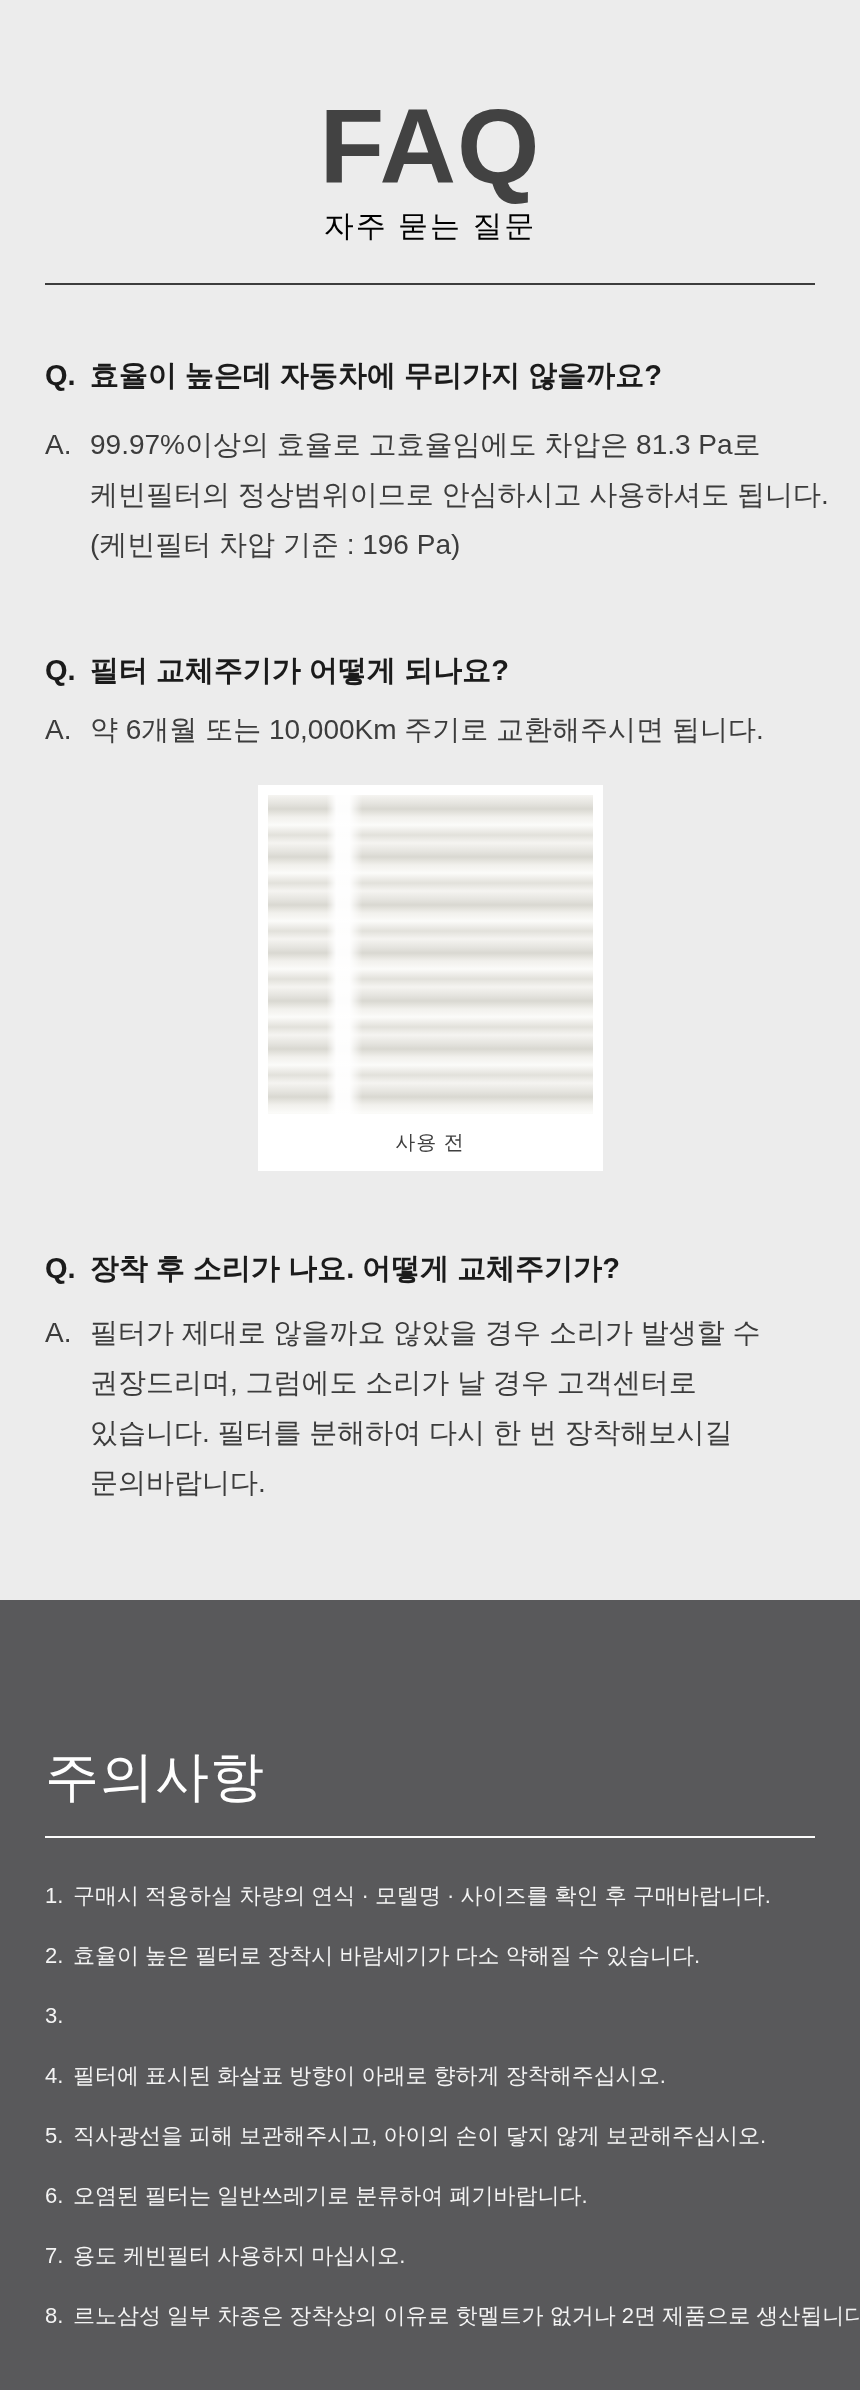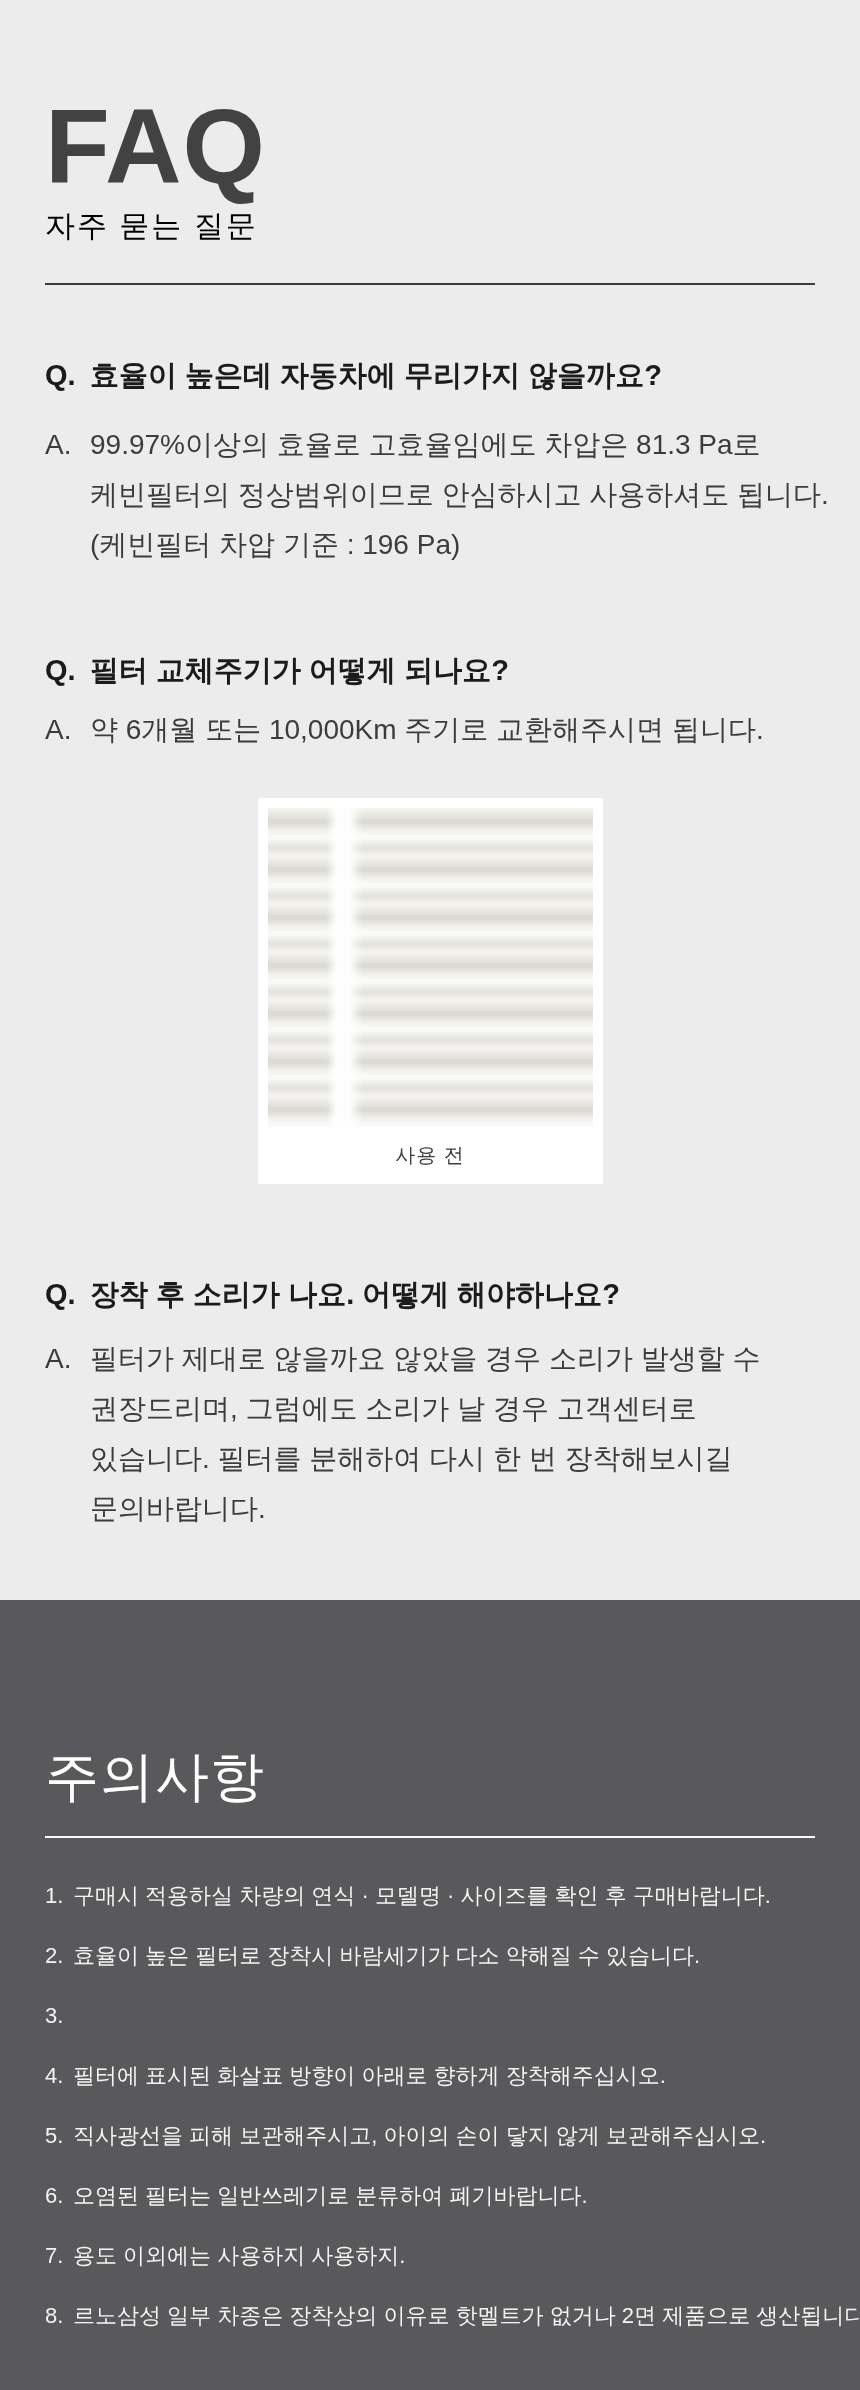--- a/index.html
+++ b/index.html
@@ -9,21 +9,21 @@
     background:#ececec;
   }
   
   .light-section{
     box-sizing:border-box;
     width:860px;height:1600px;
     background:#ececec;
     padding:0 45px;
     overflow:hidden;
   }
-  .faq-header{padding-top:92px;}
+  .faq-header{text-align:center;padding-top:92px;}
   .faq-title{
     margin:0;font-size:106px;line-height:108px;font-weight:700;
     color:#424242;letter-spacing:1px;
   }
   .faq-subtitle{
     margin:8px 0 0 0;font-size:30px;line-height:36px;
     color:#000000;letter-spacing:2px;font-weight:400;
   }
   .top-divider{
     border:none;margin:39px 0 0 0;
@@ -130,30 +130,30 @@
     </div>
     <div class="a-block">
       <span class="prefix-col">A.</span>
       <div class="a-lines">
         <div>약 6개월 또는 10,000Km 주기로 교환해주시면 됩니다.</div>
       </div>
     </div>
   </div>
 
   <div class="cards-row">
-    <figure class="filter-card" style="margin:13px">
+    <figure class="filter-card" style="margin:0">
       <div class="filter-photo photo-before"></div>
       <figcaption class="filter-label">사용 전</figcaption>
     </figure>
   </div>
 
   <div class="qa3">
     <div class="q-row">
       <span class="prefix-col">Q.</span>
-      <span>장착 후 소리가 나요. 어떻게 해야하나요?</span>
+      <span>장착 후 소리가 나요. 어떻게 교체주기가?</span>
     </div>
     <div class="a-block">
       <span class="prefix-col">A.</span>
       <div class="a-lines">
         <div>필터가 제대로 않을까요 않았을 경우 소리가 발생할 수</div>
         <div>권장드리며, 그럼에도 소리가 날 경우 고객센터로</div>
         <div>있습니다. 필터를 분해하여 다시 한 번 장착해보시길</div>
         <div>문의바랍니다.</div>
       </div>
     </div>
@@ -185,21 +185,21 @@
     <li>
       <span class="num-col">5.</span>
       <span>직사광선을 피해 보관해주시고, 아이의 손이 닿지 않게 보관해주십시오.</span>
     </li>
     <li>
       <span class="num-col">6.</span>
       <span>오염된 필터는 일반쓰레기로 분류하여 폐기바랍니다.</span>
     </li>
     <li>
       <span class="num-col">7.</span>
-      <span>용도 이외에는 사용하지 사용하지.</span>
+      <span>용도 케빈필터 사용하지 마십시오.</span>
     </li>
     <li>
       <span class="num-col">8.</span>
       <span>르노삼성 일부 차종은 장착상의 이유로 핫멜트가 없거나 2면 제품으로 생산됩니다.</span>
     </li>
   </ul>
 
 </section>
 
 </body></html>

